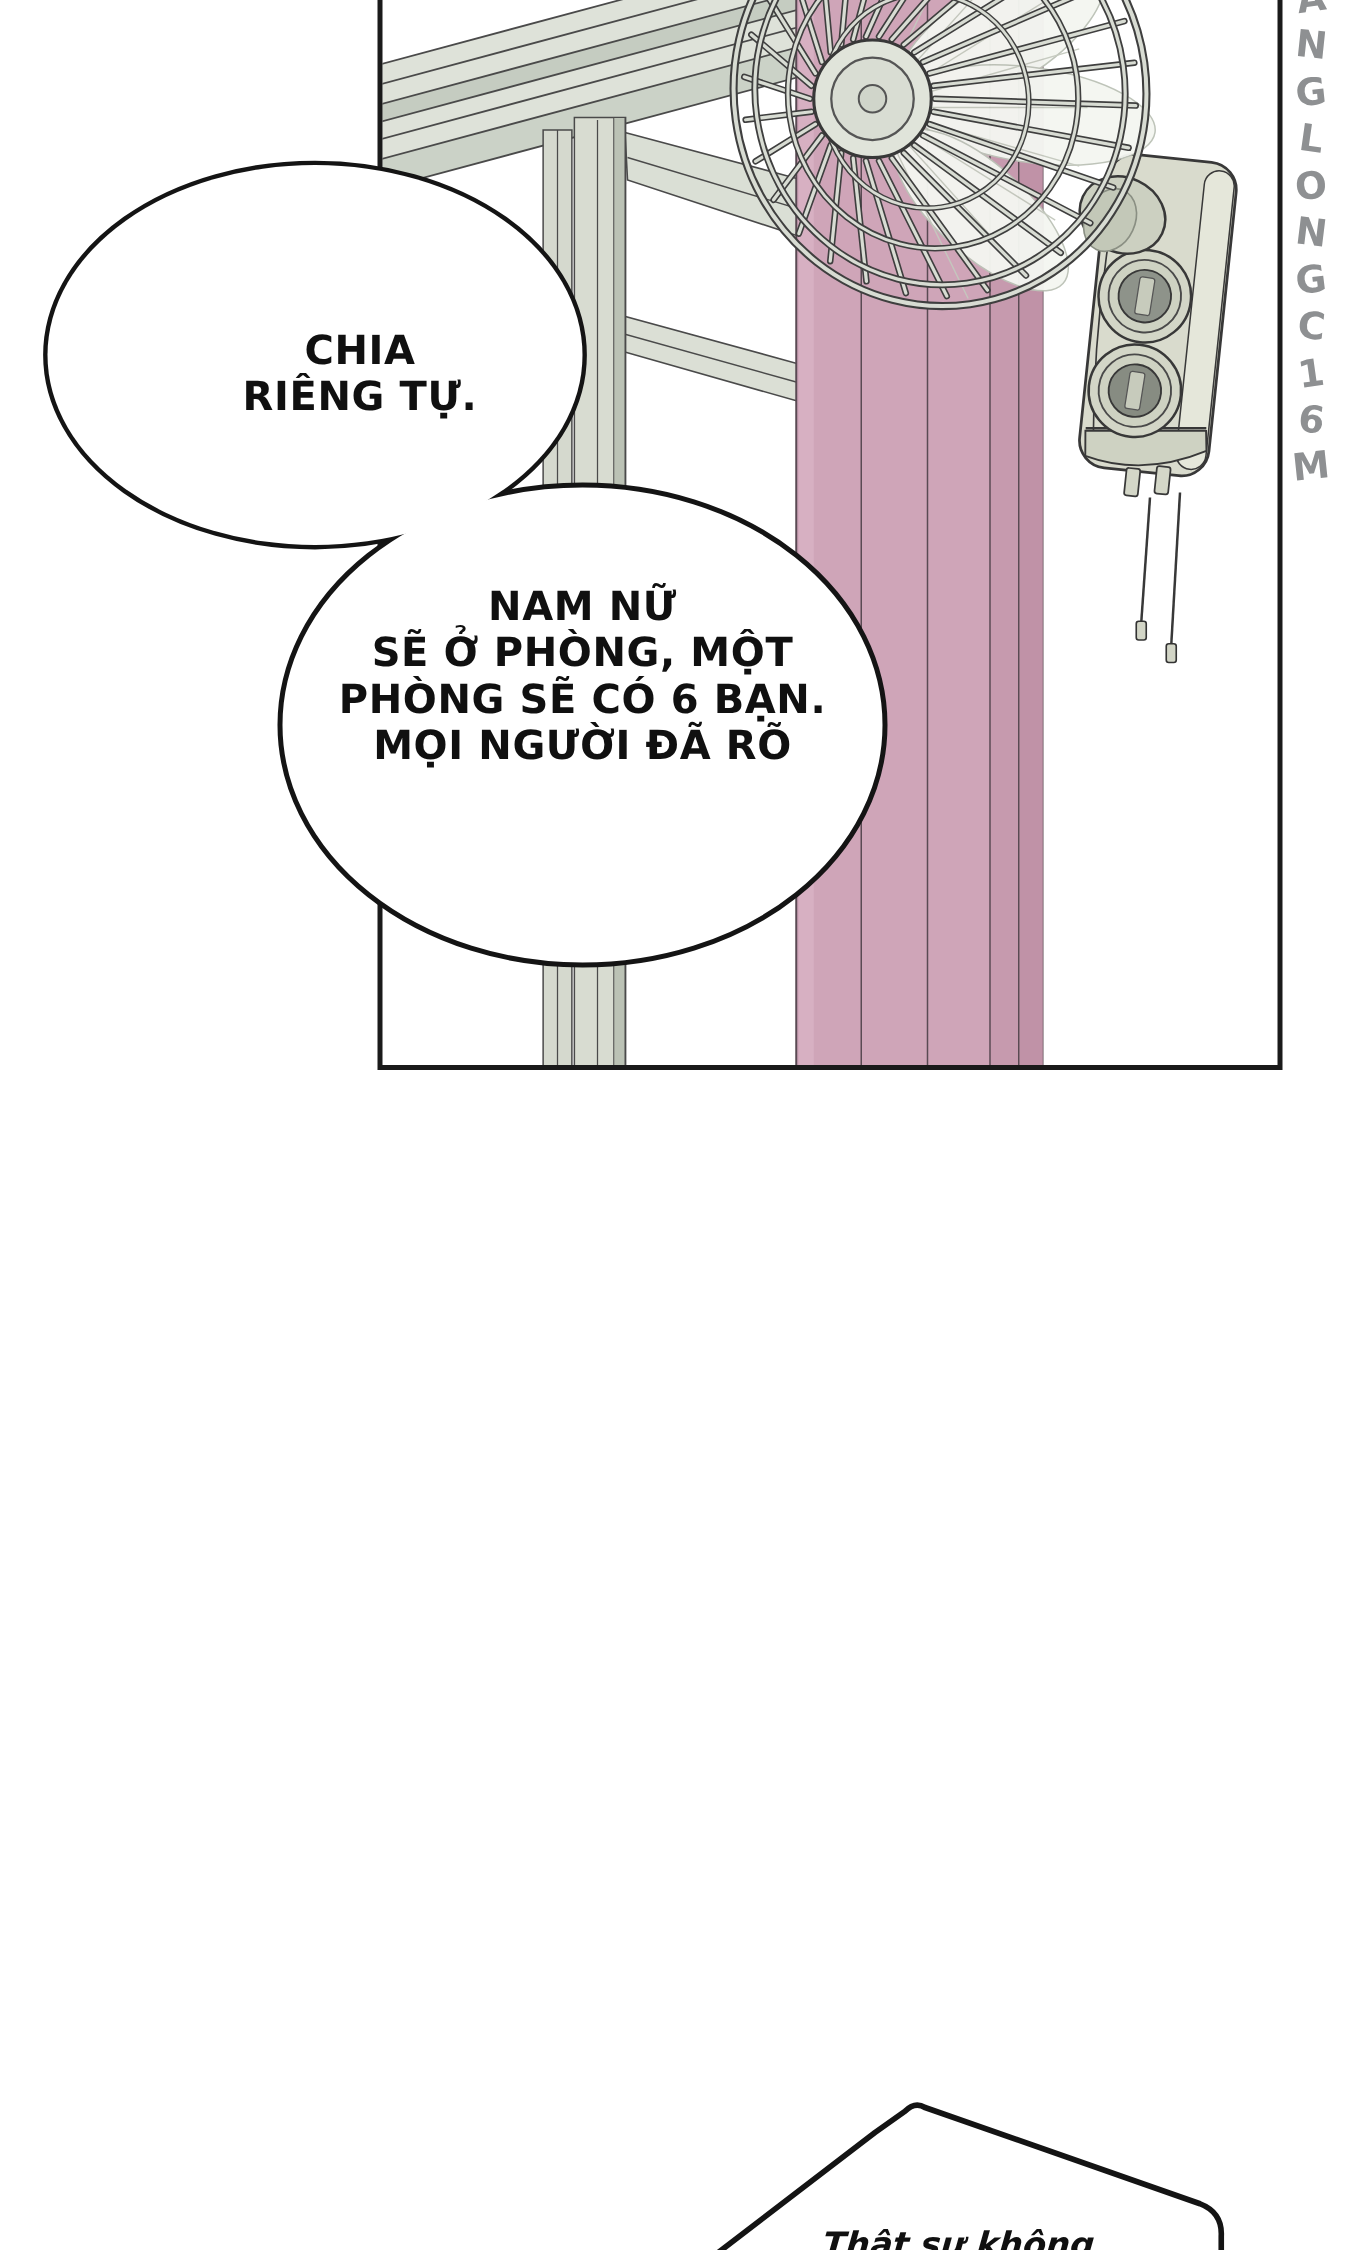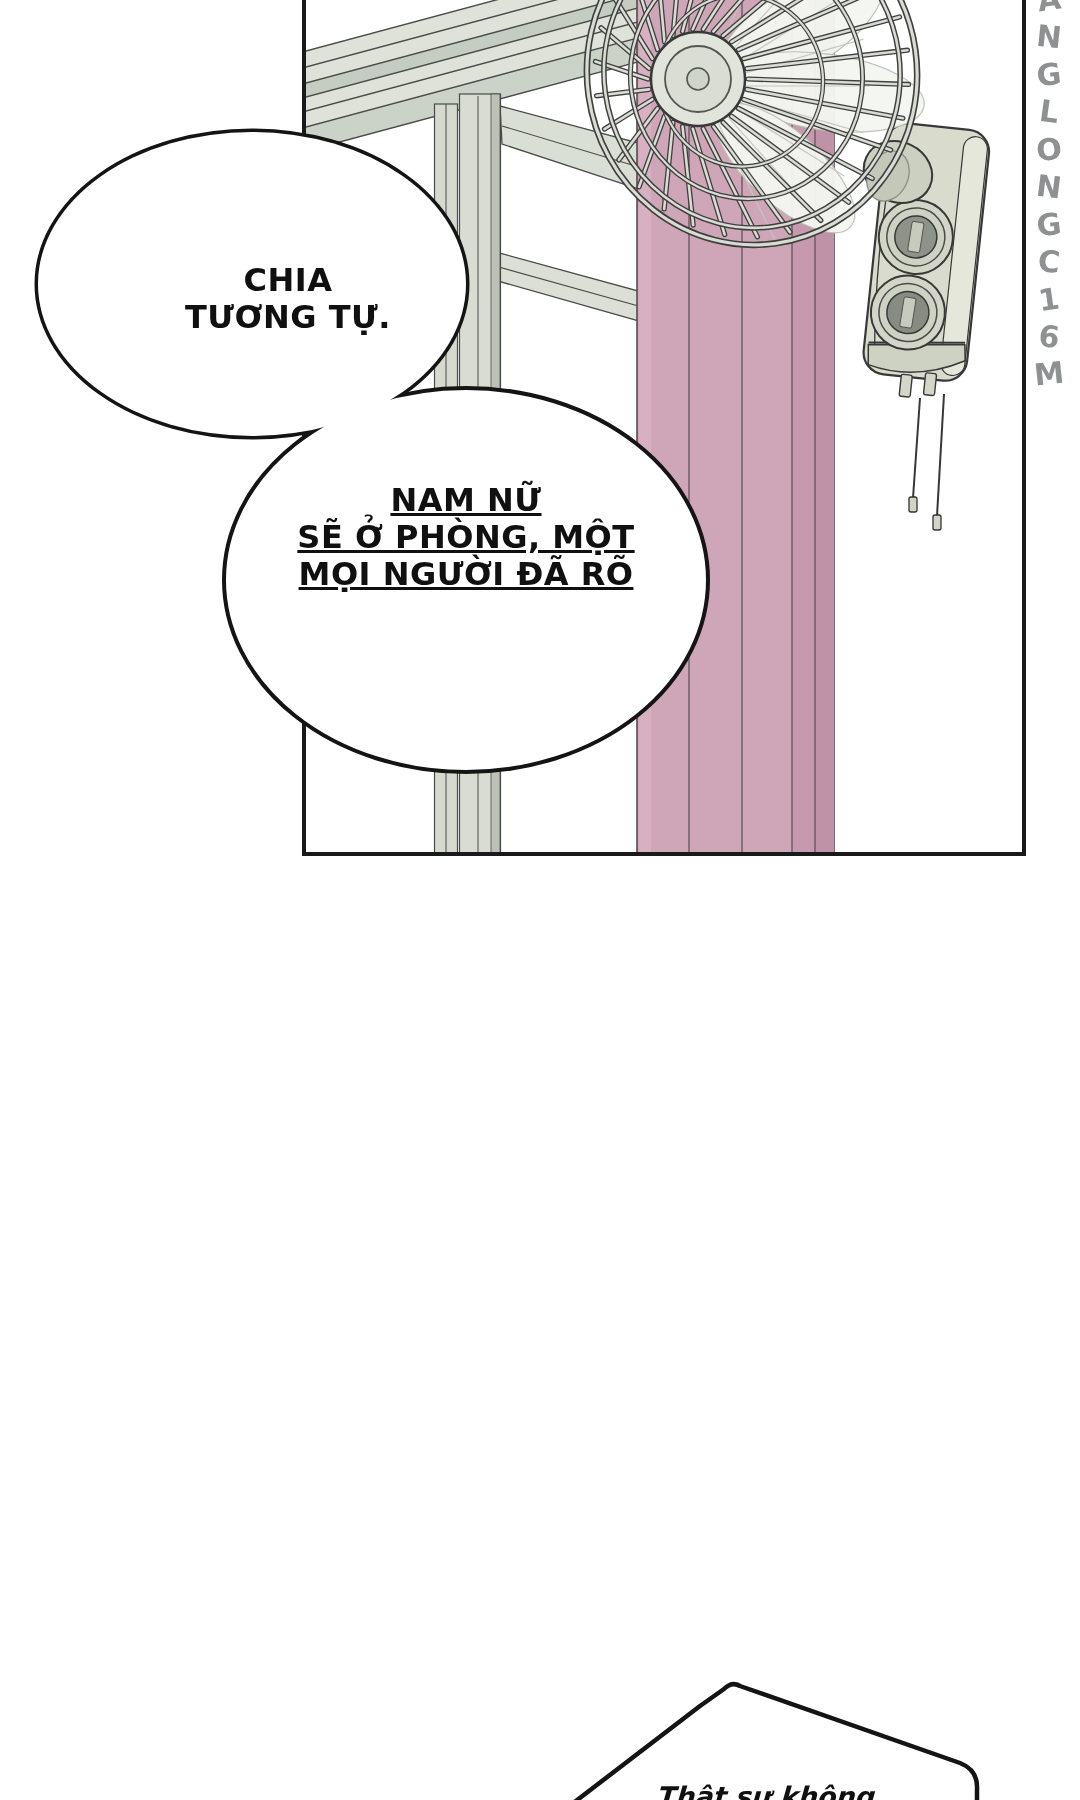--- a/index.html
+++ b/index.html
@@ -225,26 +225,27 @@
   <g>
     <ellipse cx="466" cy="580" rx="242" ry="192" fill="#ffffff" stroke="#141414" stroke-width="4"></ellipse>
   </g>
   <ellipse cx="252" cy="284" rx="214" ry="152" fill="#ffffff" stroke="none"></ellipse>
 
   <path d="M572,1804 L700,1706 L724,1689 Q732,1681 740,1686 L960,1763 Q978,1770 977,1789 L977,1804" fill="#ffffff" stroke="#141414" stroke-width="4.5" stroke-linejoin="round"></path>
 </svg>
 
 <div class="bubble-text" style="left:118px;top:262px;width:340px;">
   <div>CHIA</div>
-  <div>TƯƠNG TỰ.</div>
+  <div>RIÊNG TỰ.</div>
 </div>
 
-<div class="bubble-text" style="left:266px;top:482px;width:400px;text-decoration:underline;">
+<div class="bubble-text" style="left:266px;top:467px;width:400px;">
   <div>NAM NỮ</div>
   <div>SẼ Ở PHÒNG, MỘT</div>
+  <div>PHÒNG SẼ CÓ 6 BẠN.</div>
   <div>MỌI NGƯỜI ĐÃ RÕ</div>
 </div>
 
 <div class="bottom-text">Thật sự không</div>
 
 <div>
   <span class="wm-letter" style="top:-16px;transform:rotate(-8deg)">A</span>
   <span class="wm-letter" style="top:21px;transform:rotate(6deg)">N</span>
   <span class="wm-letter" style="top:59px;transform:rotate(-6deg)">G</span>
   <span class="wm-letter" style="top:96px;transform:rotate(8deg)">L</span>

